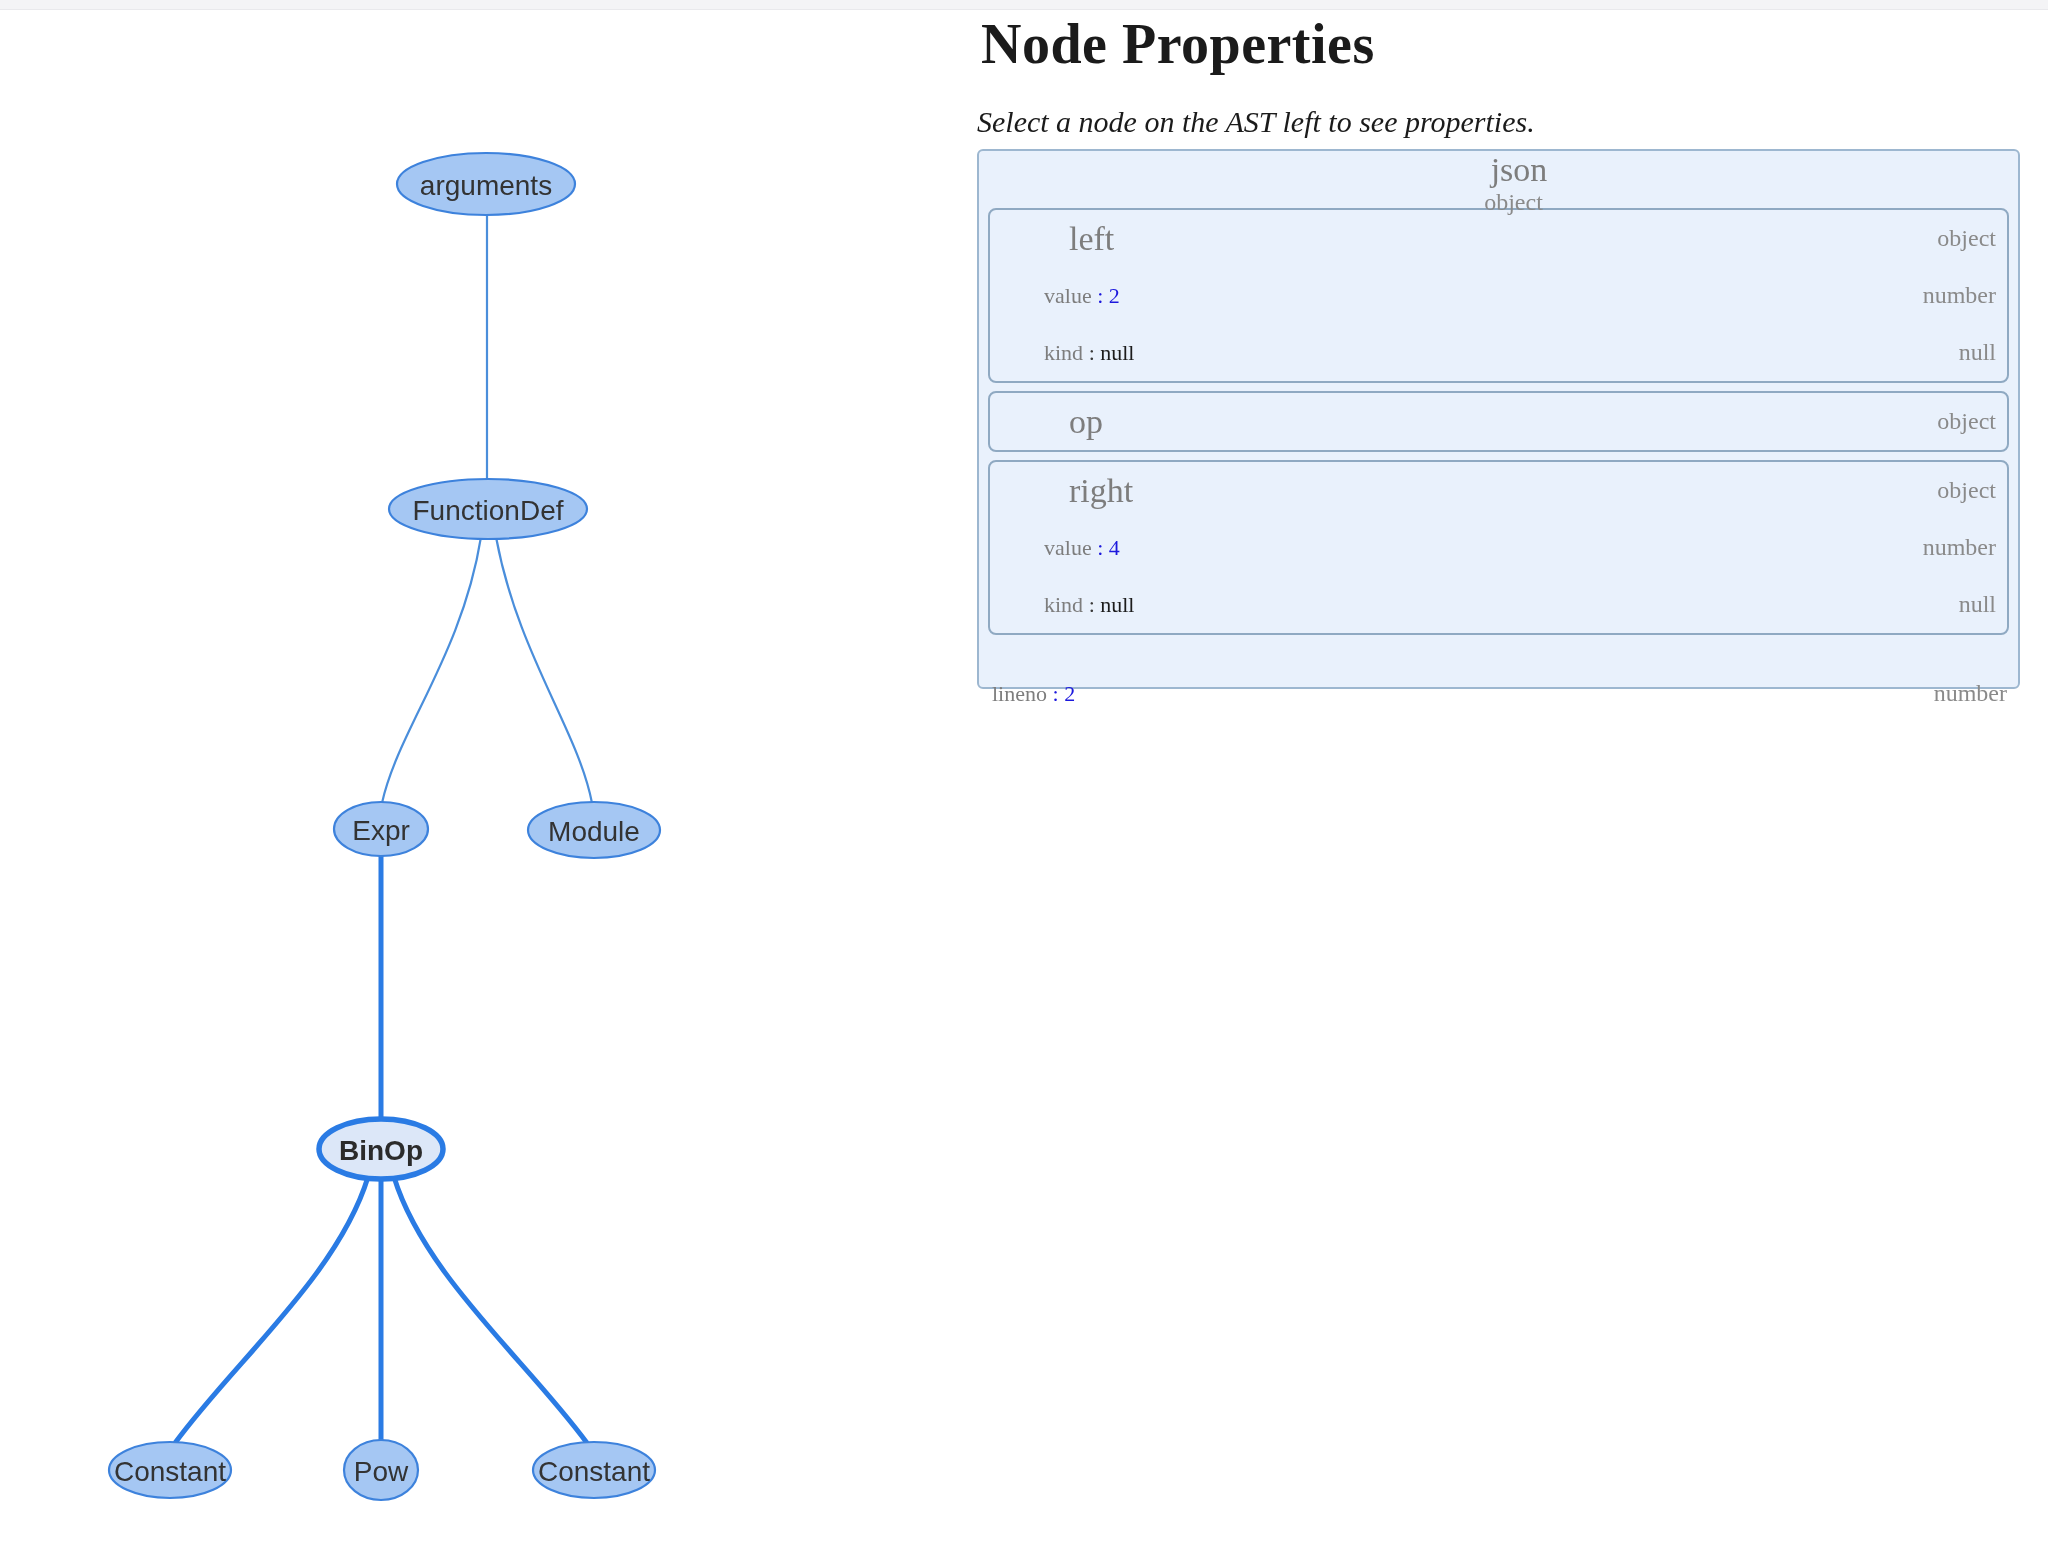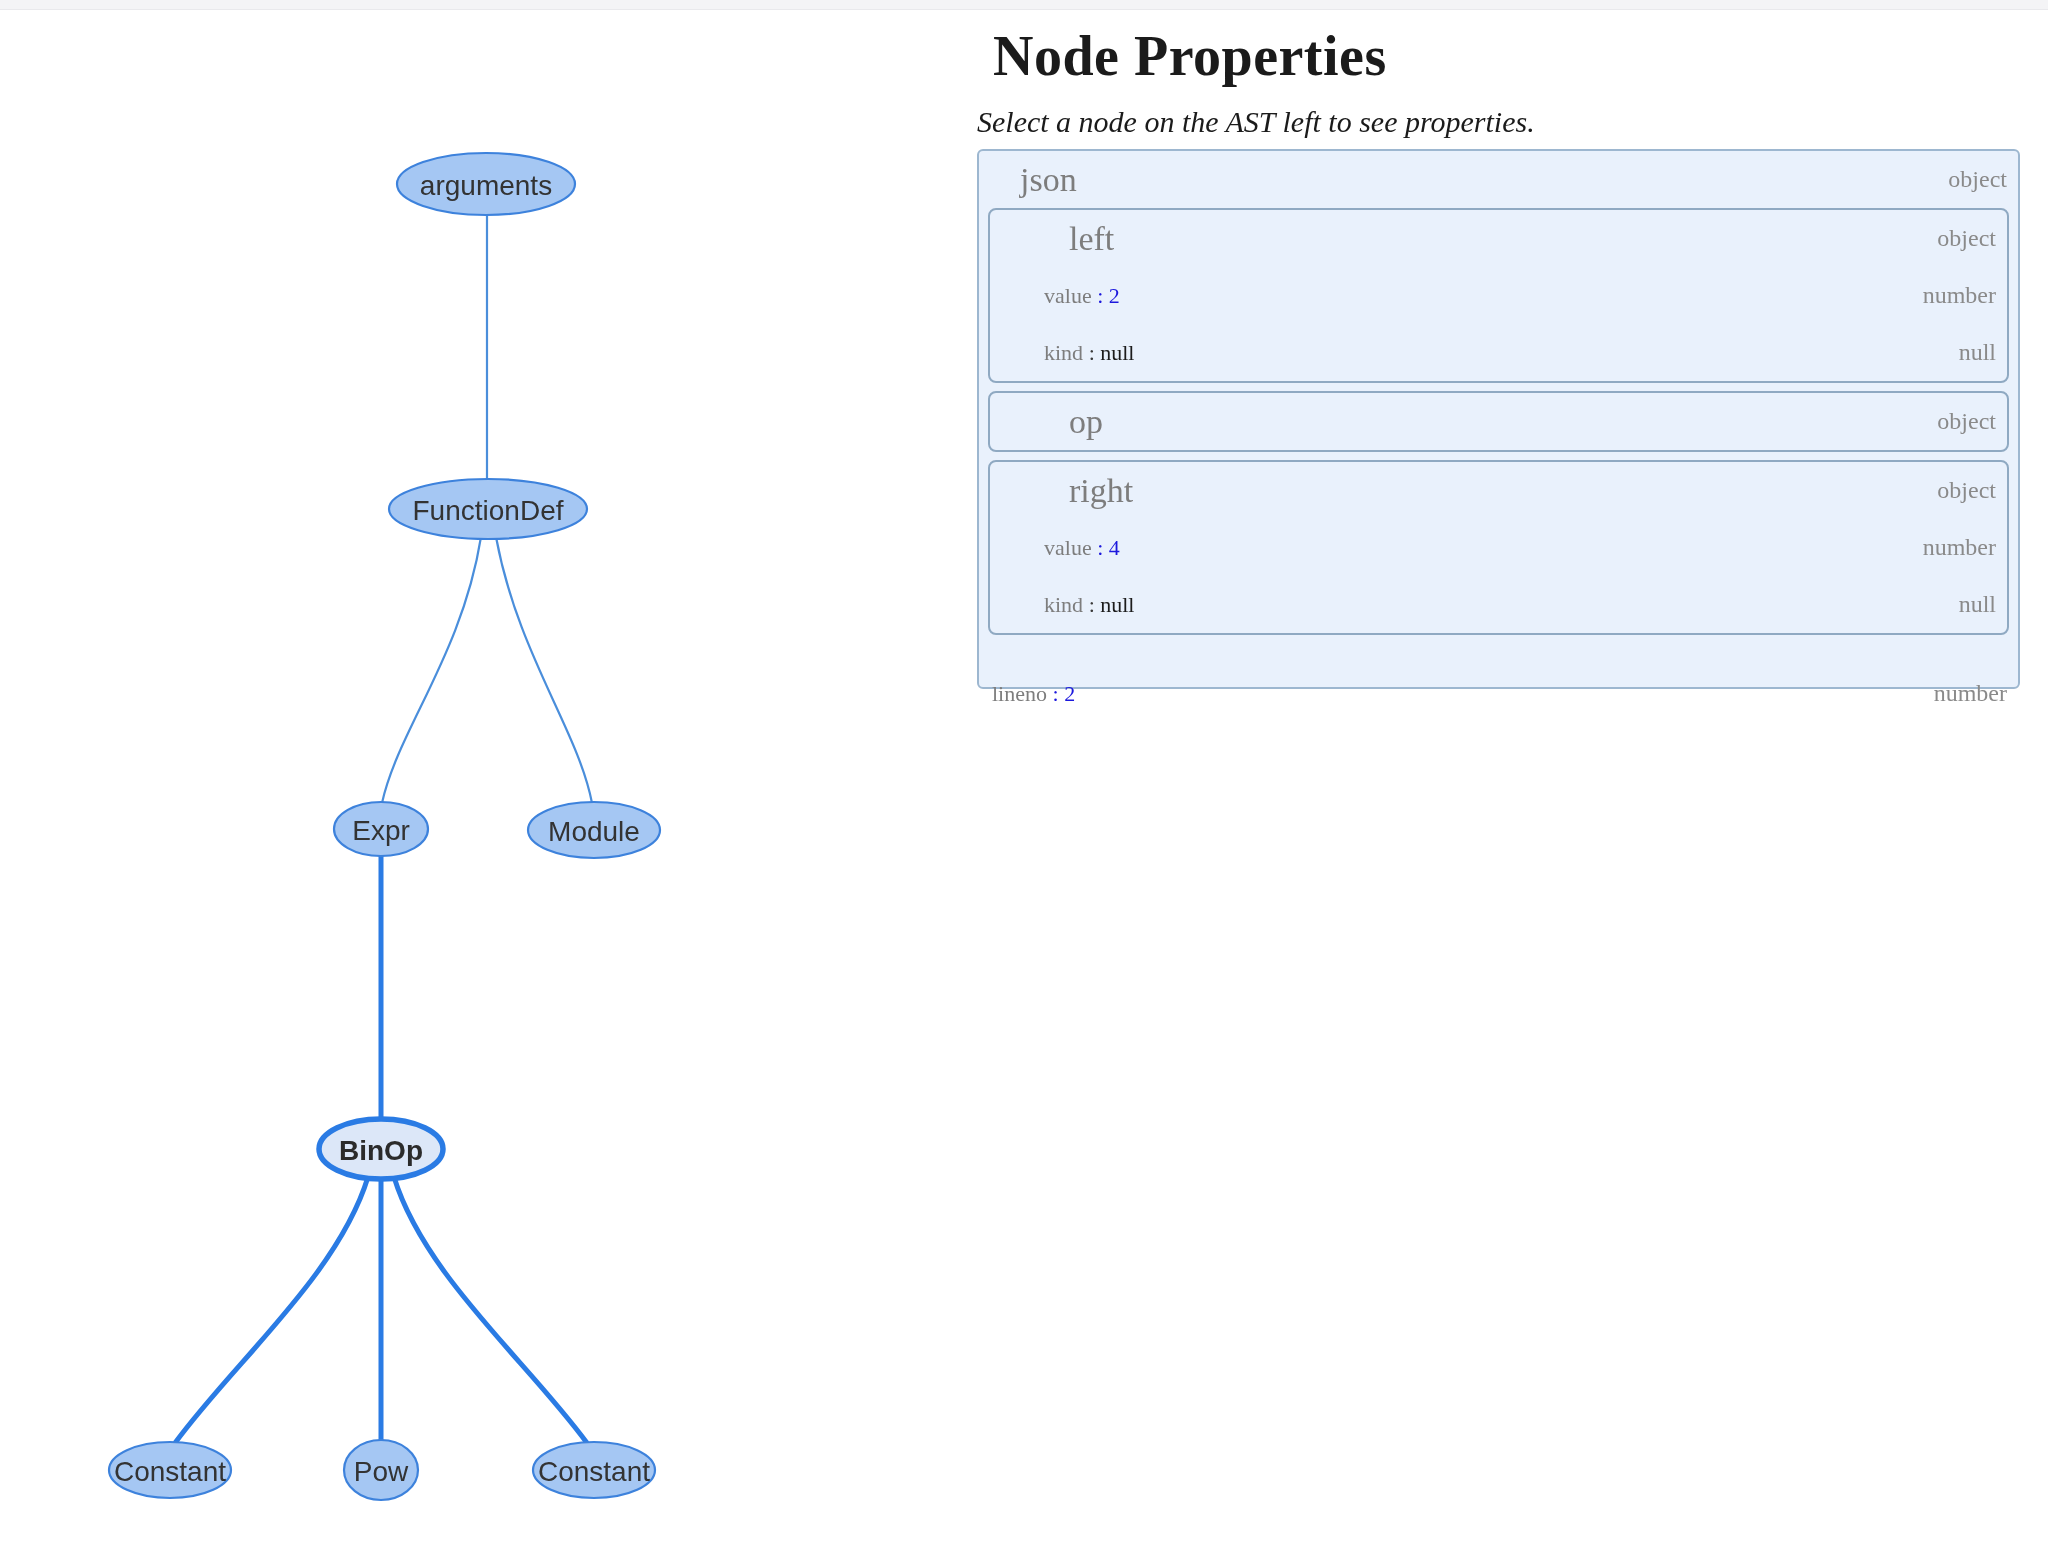--- a/index.html
+++ b/index.html
@@ -15,21 +15,21 @@
   .graph-wrap{position:absolute;left:0;top:0;width:740px;height:1248px;}
   .graph-wrap svg{width:740px;height:1568px;display:block;}
   .edge{fill:none;}
   .node-label{
     font-family:"Liberation Sans", sans-serif;font-size:28px;fill:#333333;
     text-anchor:middle;dominant-baseline:central;pointer-events:none;
   }
   .node-label.selected{font-weight:bold;fill:#2b2b2b;}
   
   .page-title{
-    position:absolute;left:977px;top:8px;margin:16px;
+    position:absolute;left:977px;top:8px;margin:4px;
     font-family:"Liberation Serif", serif;font-weight:700;font-size:56px;color:#1b1b1b;
     letter-spacing:0.5px;
   }
   .hint{
     position:absolute;left:977px;top:105px;margin:0;
     font-style:italic;font-size:30px;color:#1b1b1b;
   }
   .panel{
     position:absolute;left:977px;top:149px;width:1039px;height:536px;
     background:#e9f1fc;border:2px solid #9db7d0;border-radius:6px;
@@ -40,21 +40,21 @@
   }
   .prow .keyline{font-size:34px;color:#7d7d7d;}
   .type-label{
     font-size:24px;color:#8a8a8a;padding-right:11px;white-space:nowrap;
   }
   .group{
     border:2px solid #8fa9c2;border-radius:8px;margin:0 9px 8px 9px;
     background:#e9f1fc;
     padding-left:43px;
   }
-  .row-json{padding-left:41px;}
+  .row-json{padding-left:41px;flex-direction:column;}
   .row-grouplabel{padding-left:36px;}
   .row-kv{padding-left:11px;}
   .row-lineno{padding-left:13px;height:64px;align-items:flex-end;}
   .kv{font-size:22px;white-space:pre;}
   .kv .k{color:#7d7d7d;}
   .kv .sep-num{color:#1c18dd;}
   .kv .sep-null{color:#3a3a3a;}
   .kv .v-num{color:#1c18dd;}
   .kv .v-null{color:#1c1c1c;}
 </style>

